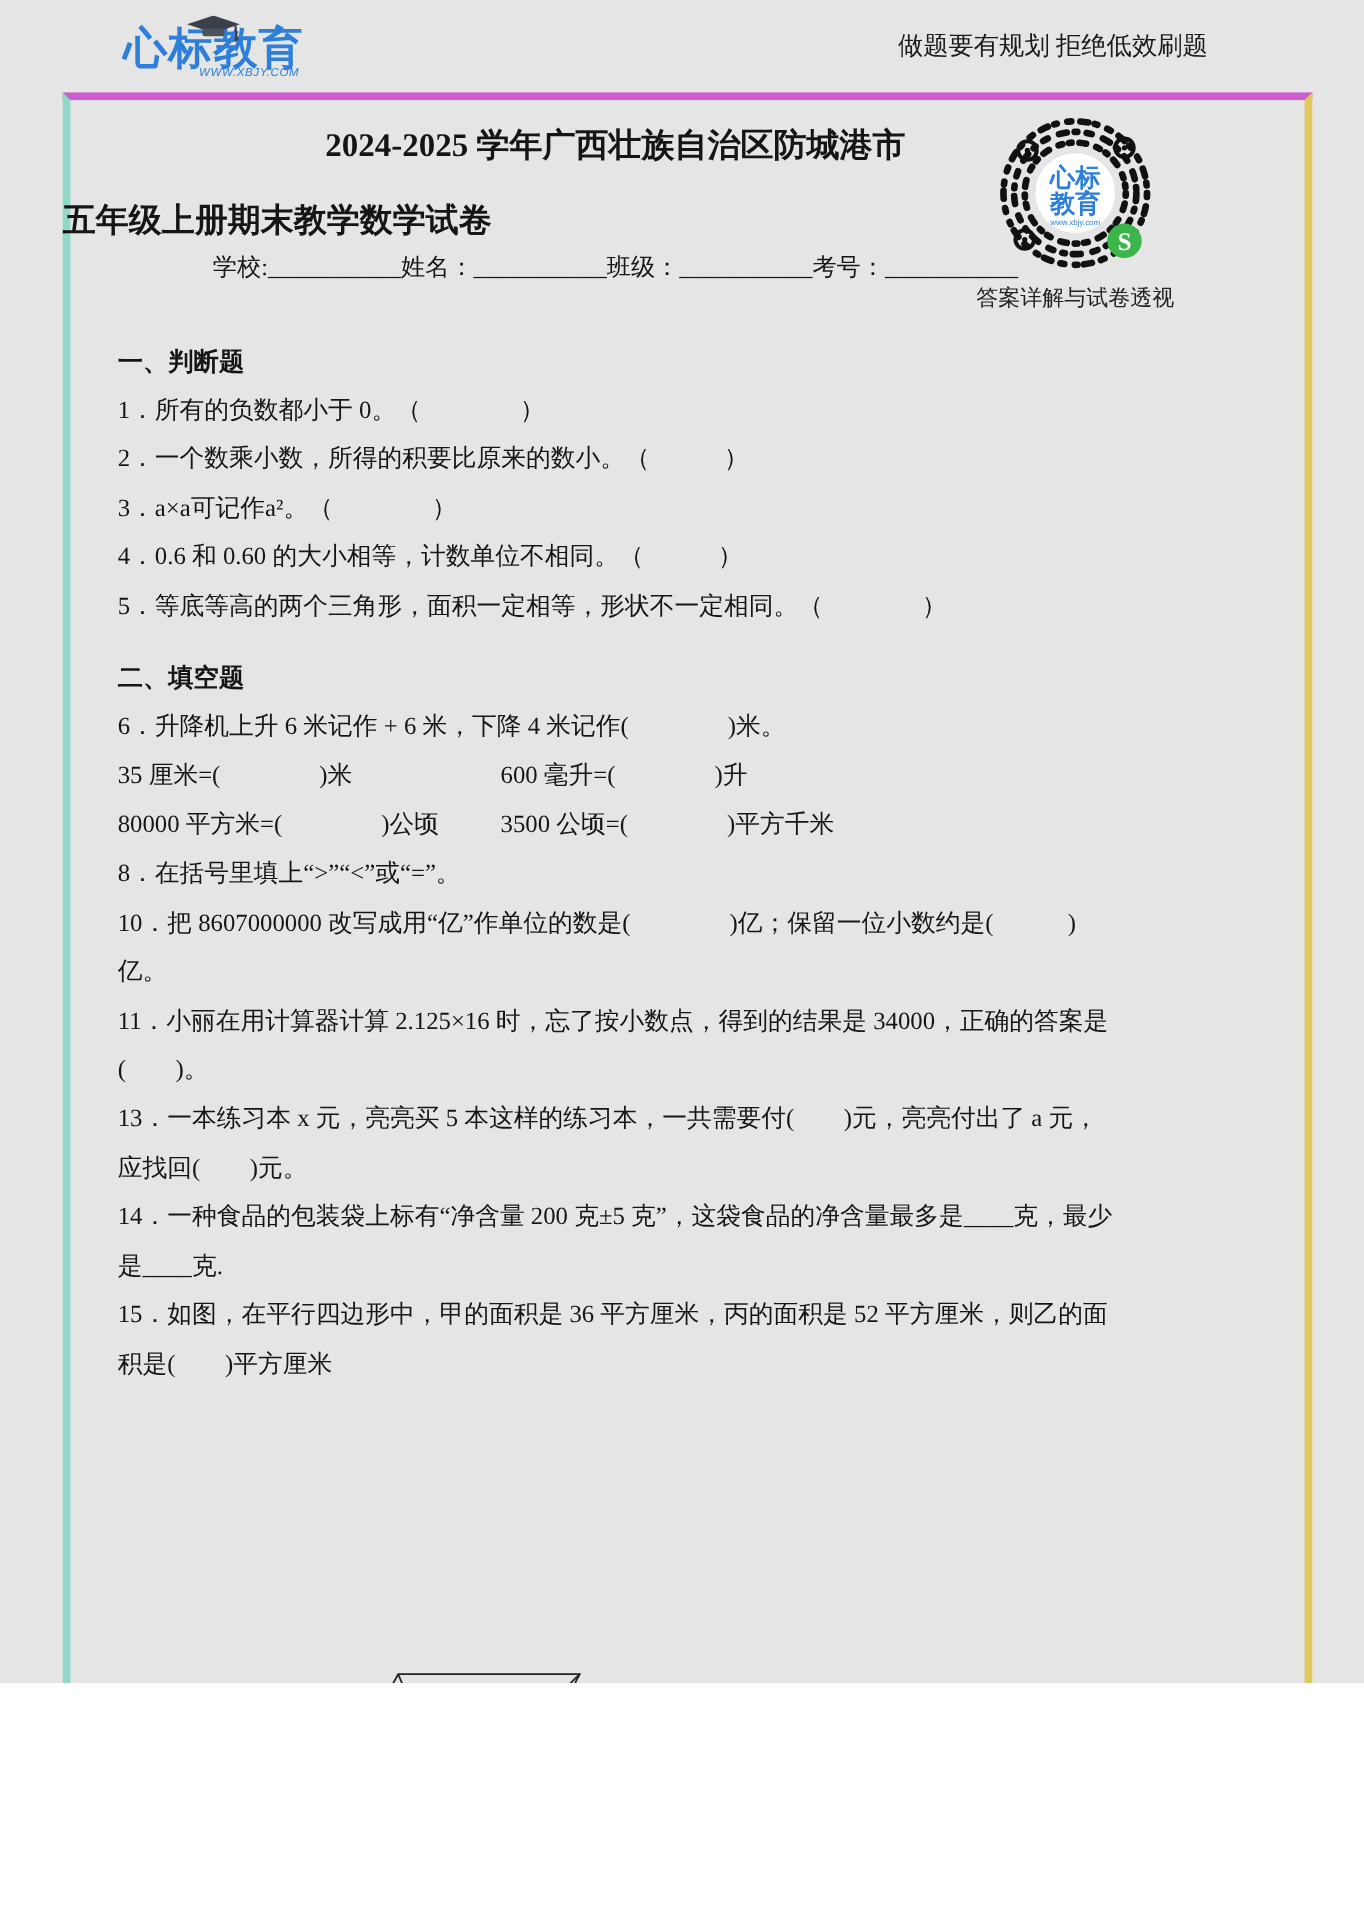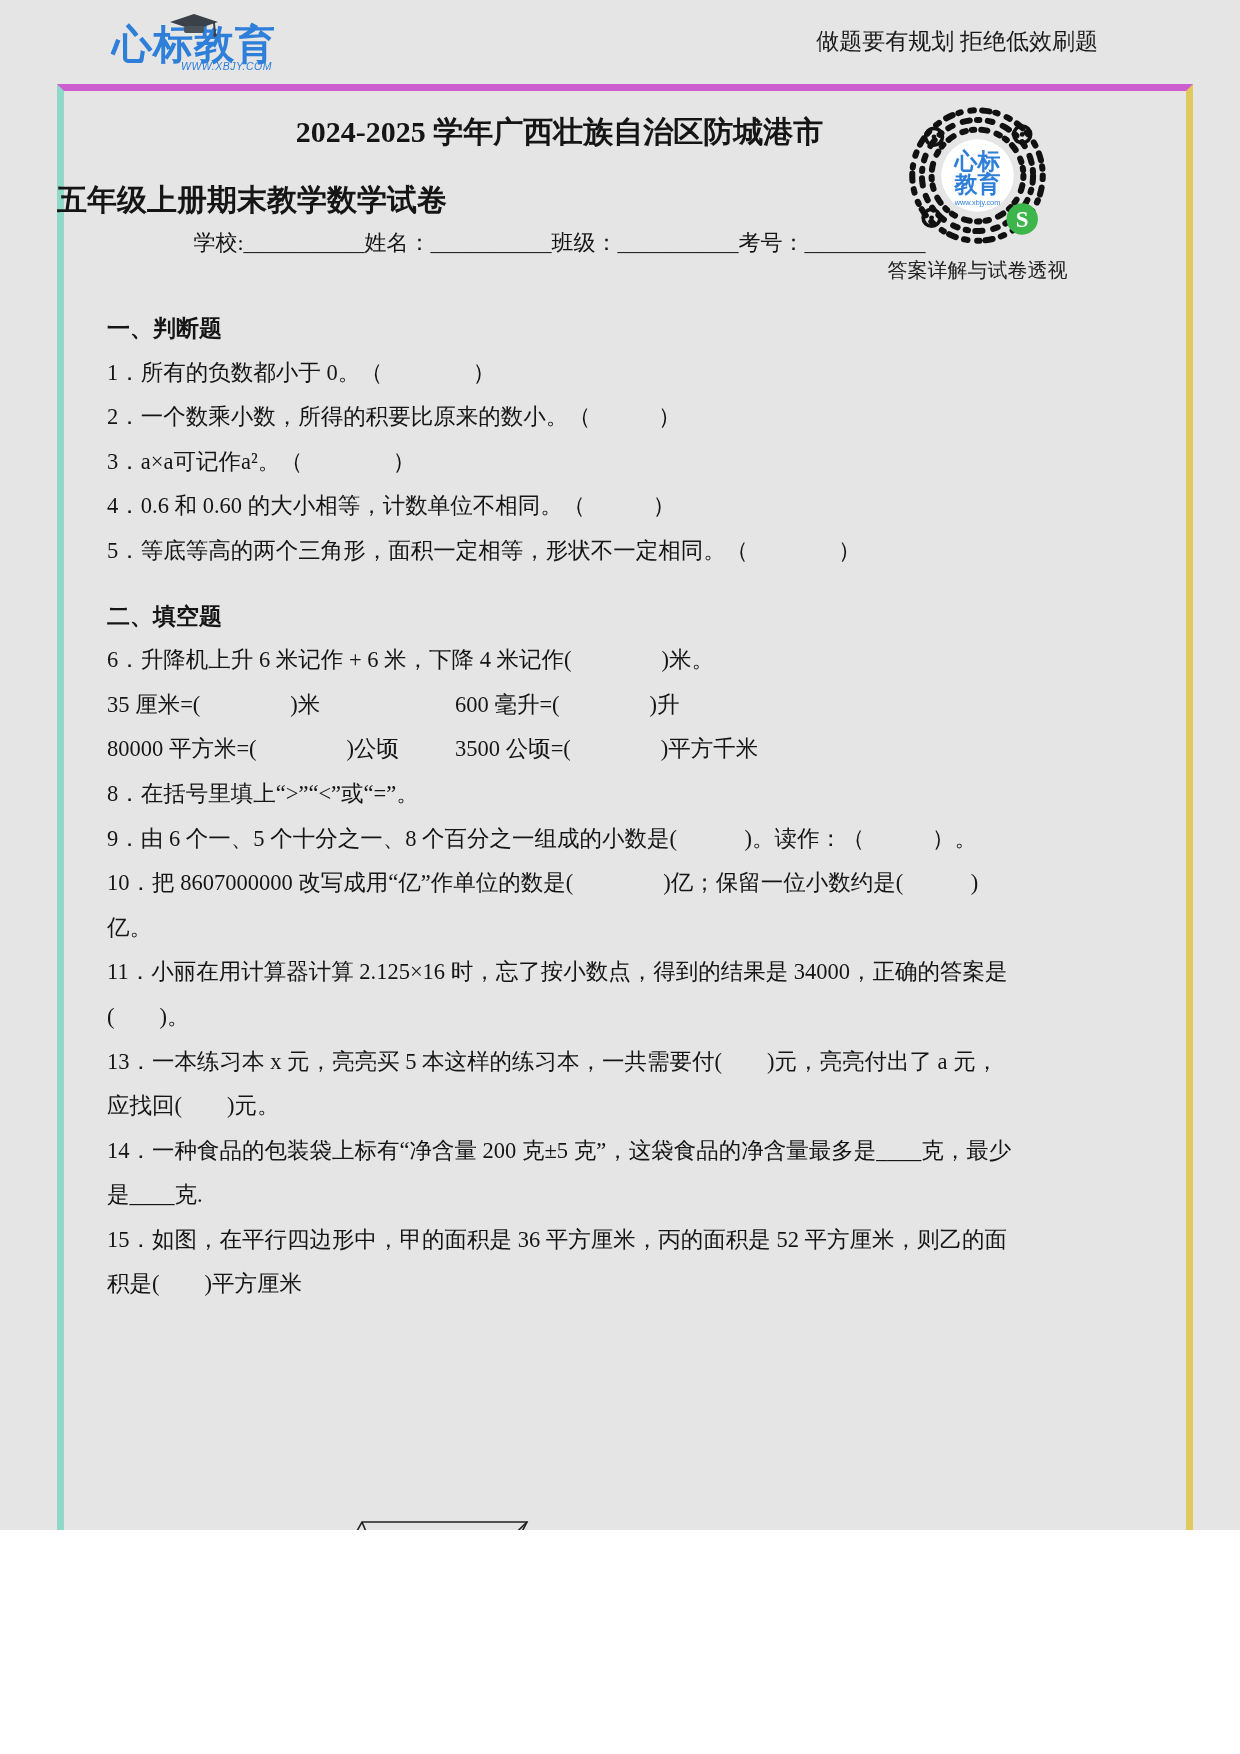--- a/index.html
+++ b/index.html
@@ -111,21 +111,20 @@
     <div class="line">2．一个数乘小数，所得的积要比原来的数小。（　　　）</div>
     <div class="line">3．a×a可记作a²。（　　　　）</div>
     <div class="line">4．0.6 和 0.60 的大小相等，计数单位不相同。（　　　）</div>
     <div class="line">5．等底等高的两个三角形，面积一定相等，形状不一定相同。（　　　　）</div>
 
     <div class="line sec-heading gap-top">二、填空题</div>
     <div class="line">6．升降机上升 6 米记作 + 6 米，下降 4 米记作(　　　　)米。</div>
     <div class="line row2"><span class="col">35 厘米=(　　　　)米</span><span>600 毫升=(　　　　)升</span></div>
     <div class="line row2"><span class="col">80000 平方米=(　　　　)公顷</span><span>3500 公顷=(　　　　)平方千米</span></div>
     <div class="line">8．在括号里填上“&gt;”“&lt;”或“=”。</div>
-    <div class="line">9．由 6 个一、5 个十分之一、8 个百分之一组成的小数是(　　　)。读作：（　　　）。</div>
     <div class="line">10．把 8607000000 改写成用“亿”作单位的数是(　　　　)亿；保留一位小数约是(　　　)</div>
     <div class="line">亿。</div>
     <div class="line">11．小丽在用计算器计算 2.125×16 时，忘了按小数点，得到的结果是 34000，正确的答案是</div>
     <div class="line">(　　)。</div>
     <div class="line">13．一本练习本 x 元，亮亮买 5 本这样的练习本，一共需要付(　　)元，亮亮付出了 a 元，</div>
     <div class="line">应找回(　　)元。</div>
     <div class="line">14．一种食品的包装袋上标有“净含量 200 克±5 克”，这袋食品的净含量最多是____克，最少</div>
     <div class="line">是____克.</div>
     <div class="line">15．如图，在平行四边形中，甲的面积是 36 平方厘米，丙的面积是 52 平方厘米，则乙的面</div>
     <div class="line">积是(　　)平方厘米</div>

